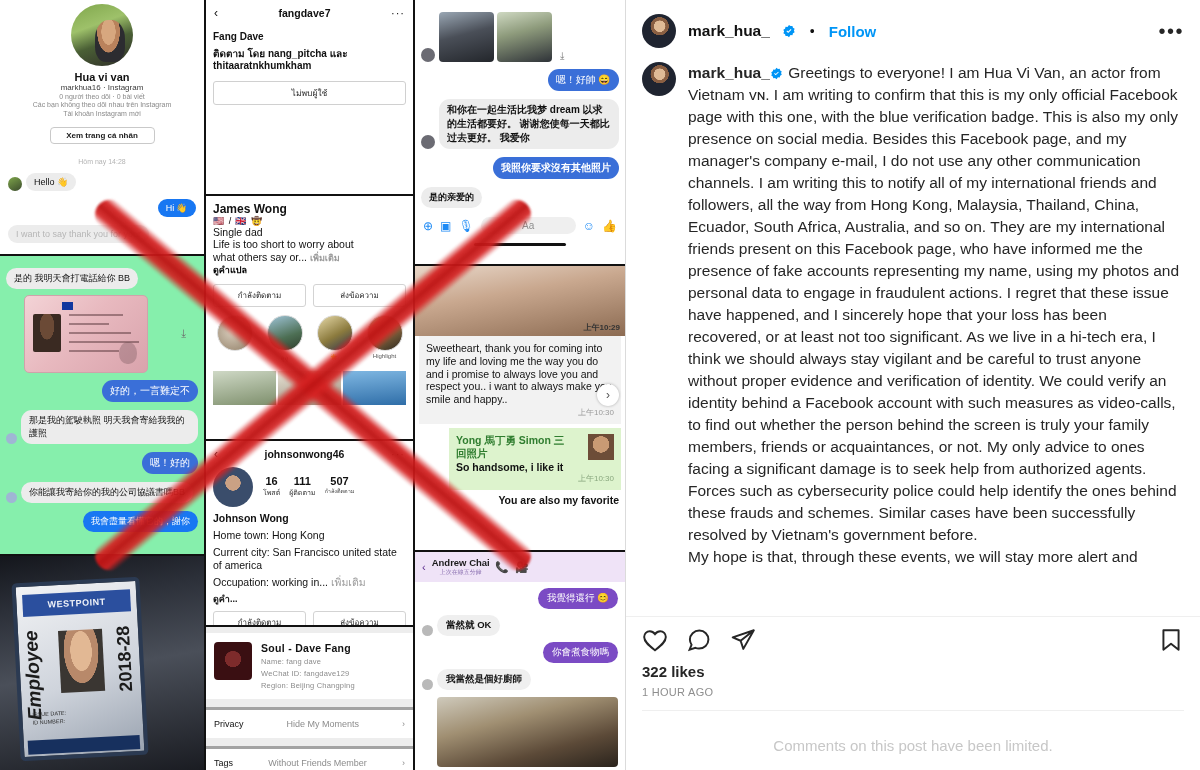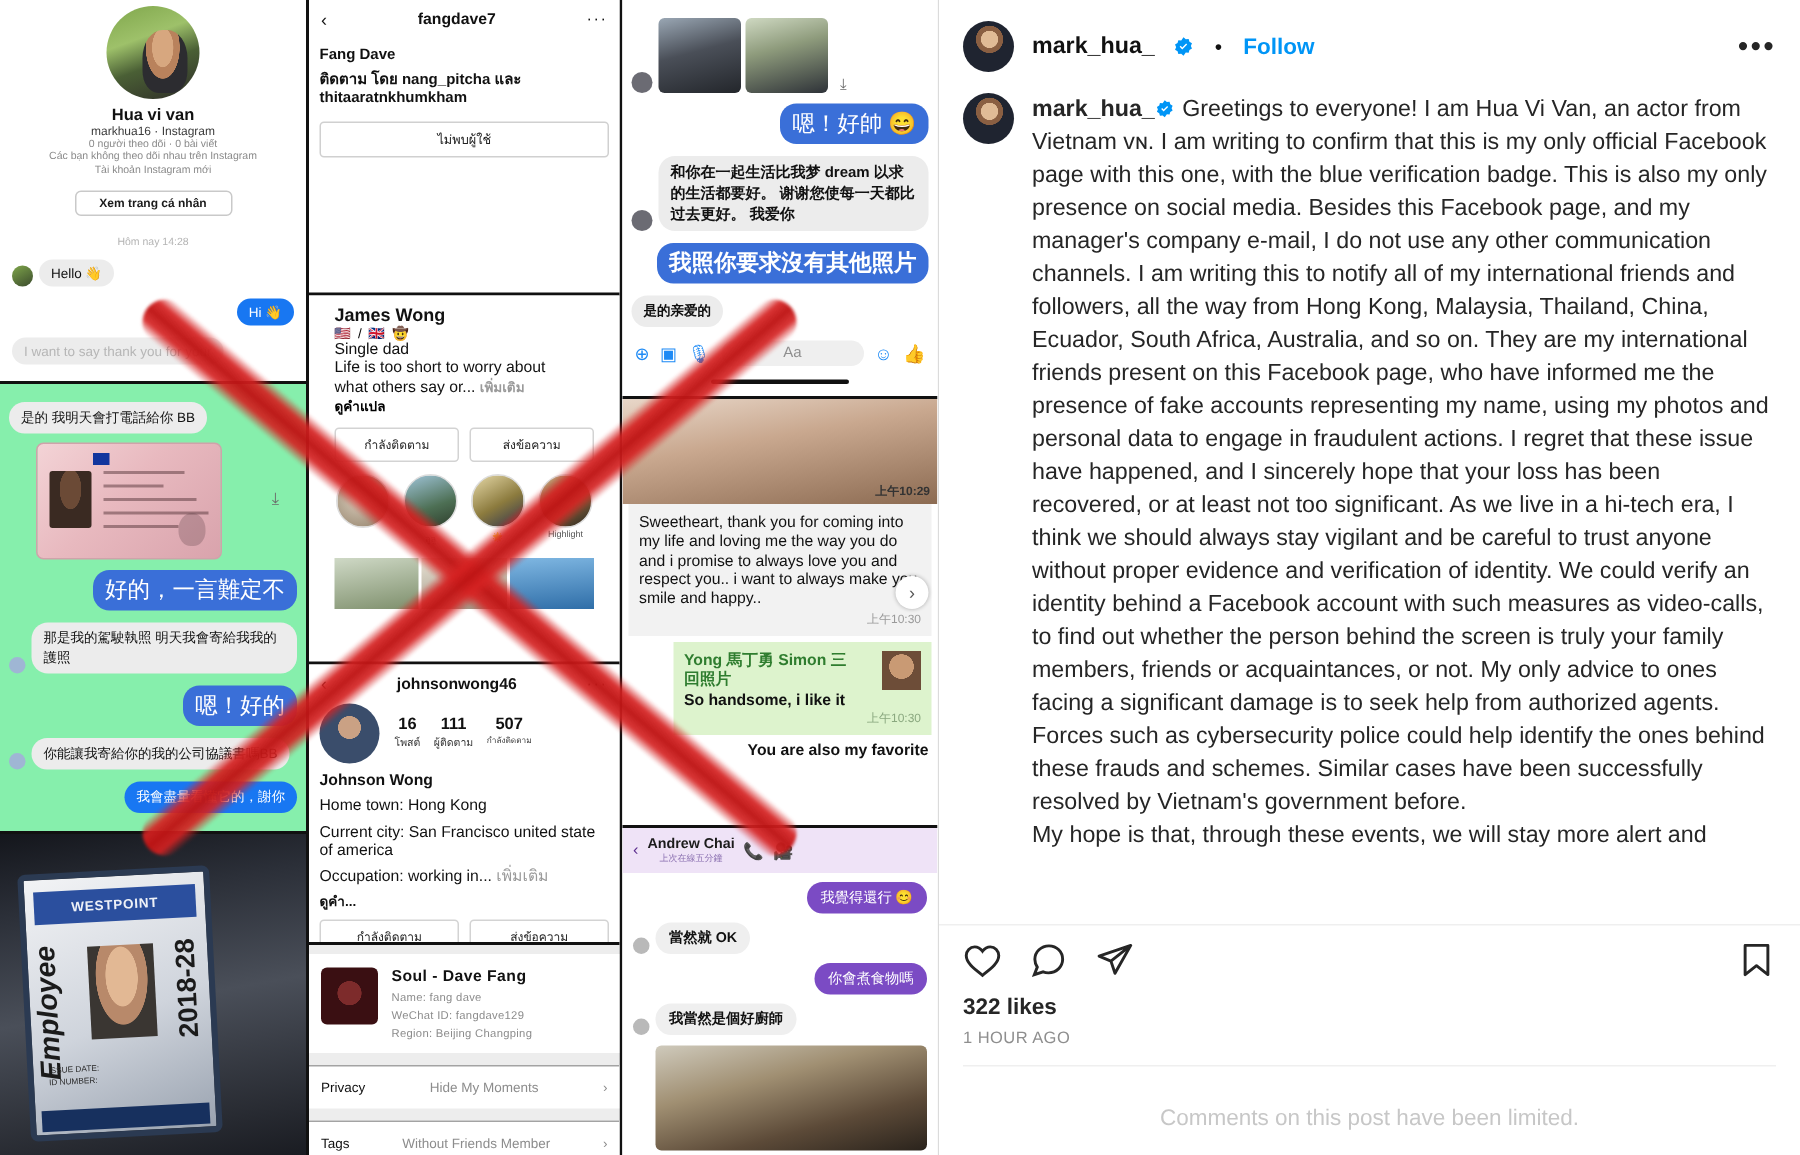--- a/index.html
+++ b/index.html
@@ -46,21 +46,21 @@
     margin: 9px auto 0; display: block; width: 105px; text-align:center;
     border: 1px solid #c9c9c9; border-radius: 4px; padding: 3px 2px;
     font-size: 8px; font-weight: bold; color: #1a1a1a; background:#fff;
   }
   .p1 .stamp { text-align:center; color:#b4b4b4; font-size:7px; margin-top: 14px; }
   .bubble-row { display: flex; align-items: flex-end; gap: 4px; margin-top: 8px; }
   .mini-av { width: 14px; height:14px; border-radius:50%; flex:0 0 14px;
              background: linear-gradient(150deg,#7fa64b,#3a4a2c); }
   .b-grey { background:#ececec; color:#111; border-radius: 11px; padding: 4px 8px; font-size:9px; }
   .b-blue { background:#1877f2; color:#fff; border-radius: 11px; padding: 4px 8px; font-size:9px; }
-  .b-blue2{ background:#3a6fd8; color:#fff; border-radius: 11px; padding: 4px 8px; font-size:15px; }
+  .b-blue2{ background:#3a6fd8; color:#fff; border-radius: 11px; padding: 4px 8px; font-size:10px; }
   .right { justify-content: flex-end; }
 
   
   .p2 { height: 300px; padding: 4px 6px 0; background:#86efac; }
   .idcard {
     width: 124px; height: 78px; border-radius: 5px; margin-left: 18px;
     background: linear-gradient(135deg,#f3d3d6 0%,#e8b9bf 45%,#d9a3ac 100%);
     border: 1px solid #cfa3aa; position: relative; overflow:hidden;
   }
   .idcard .pic { position:absolute; left:8px; top:18px; width:28px; height:38px; border-radius:2px;
@@ -105,21 +105,21 @@
      background: radial-gradient(circle at 55% 38%, #2f2f33 0 26%, #6f7b52 27% 62%, #3c4a2c 63% 100%); }
   .ighead .stats { display:flex; gap:9px; font-size:7px; color:#333; text-align:center; }
   .ighead .stats b { display:block; font-size:11px; color:#111; }
   .c2p1 .bio { margin-top:5px; font-size:10px; line-height:1.22; color:#111; font-weight:bold; }
   .c2p1 .wide {
     margin-top:8px; border:1px solid #d0d0d0; border-radius:3px; background:#fff;
     text-align:center; font-size:8.5px; padding:4px; color:#222;
   }
 
   
-  .c2p2 { height: 257px; padding: 6px 17px 0; }
+  .c2p2 { height: 257px; padding: 6px 7px 0; }
   .c2p2 .nm { font-weight:bold; font-size:12px; color:#111; }
   .c2p2 .flags { font-size:9px; letter-spacing:1px; }
   .c2p2 .bio { font-size:10.5px; line-height:1.18; color:#111; }
   .c2p2 .more { color:#9a9a9a; }
   .c2p2 .thai { font-size:9px; font-weight:bold; }
   .fbbtns { display:flex; gap:7px; margin-top:7px; }
   .fbbtns div { flex:1; border:1px solid #d3d3d3; border-radius:3px; background:#fff;
      text-align:center; font-size:8px; padding:4px 2px; color:#1c1c1c; }
   .hl { display:flex; gap:7px; margin-top:8px; justify-content:space-around; }
   .hl .c { width:36px; height:36px; border-radius:50%; border:1px solid #ddd; }
@@ -140,21 +140,21 @@
   .c2p3 .bio b { font-weight: bold; }
 
   
   .c2p4 { flex:1 1 auto; background:#ededed; padding: 6px 0 0; }
   .wcrow { background:#fff; display:flex; gap:9px; padding:9px 8px; }
   .wcrow .thumb { width:38px;height:38px;border-radius:4px;flex:0 0 38px;
     background: radial-gradient(circle at 50% 45%, #7d2b2b 0 28%, #3a0f12 29% 100%); }
   .wcrow .nm { font-weight:bold; font-size:10.5px; color:#111; letter-spacing:.3px; }
   .wcrow .ln { font-size:7.5px; color:#8c8c8c; margin-top:3px; letter-spacing:.2px; }
   .wcitem { background:#fff; margin-top:8px; display:flex; justify-content:space-between;
-    padding: 9px 8px; font-size:9px; color:#111; border-top:1px solid #a3a3a3; }
+    padding: 9px 8px; font-size:9px; color:#111; border-top:3px solid #a3a3a3; }
   .wcitem .v { color:#8c8c8c; }
 
   
   .c3p1 { height: 266px; padding: 4px 6px 0; }
   .photo-pair { display:flex; gap:3px; margin-left:16px; }
   .photo-pair div { width:55px;height:50px;border-radius:4px; }
   .ph1 { background: linear-gradient(165deg,#9aa7b4 0%,#4a4f58 45%,#23262b 100%); }
   .ph2 { background: linear-gradient(165deg,#cfd9c2 0%,#8e9b7c 40%,#2e3238 100%); }
   .c3p1 .msgbar { display:flex; align-items:center; gap:7px; margin-top:7px; padding:2px 2px; }
   .c3p1 .msgbar .ic { color:#1f8bf5; font-size:12px; }

